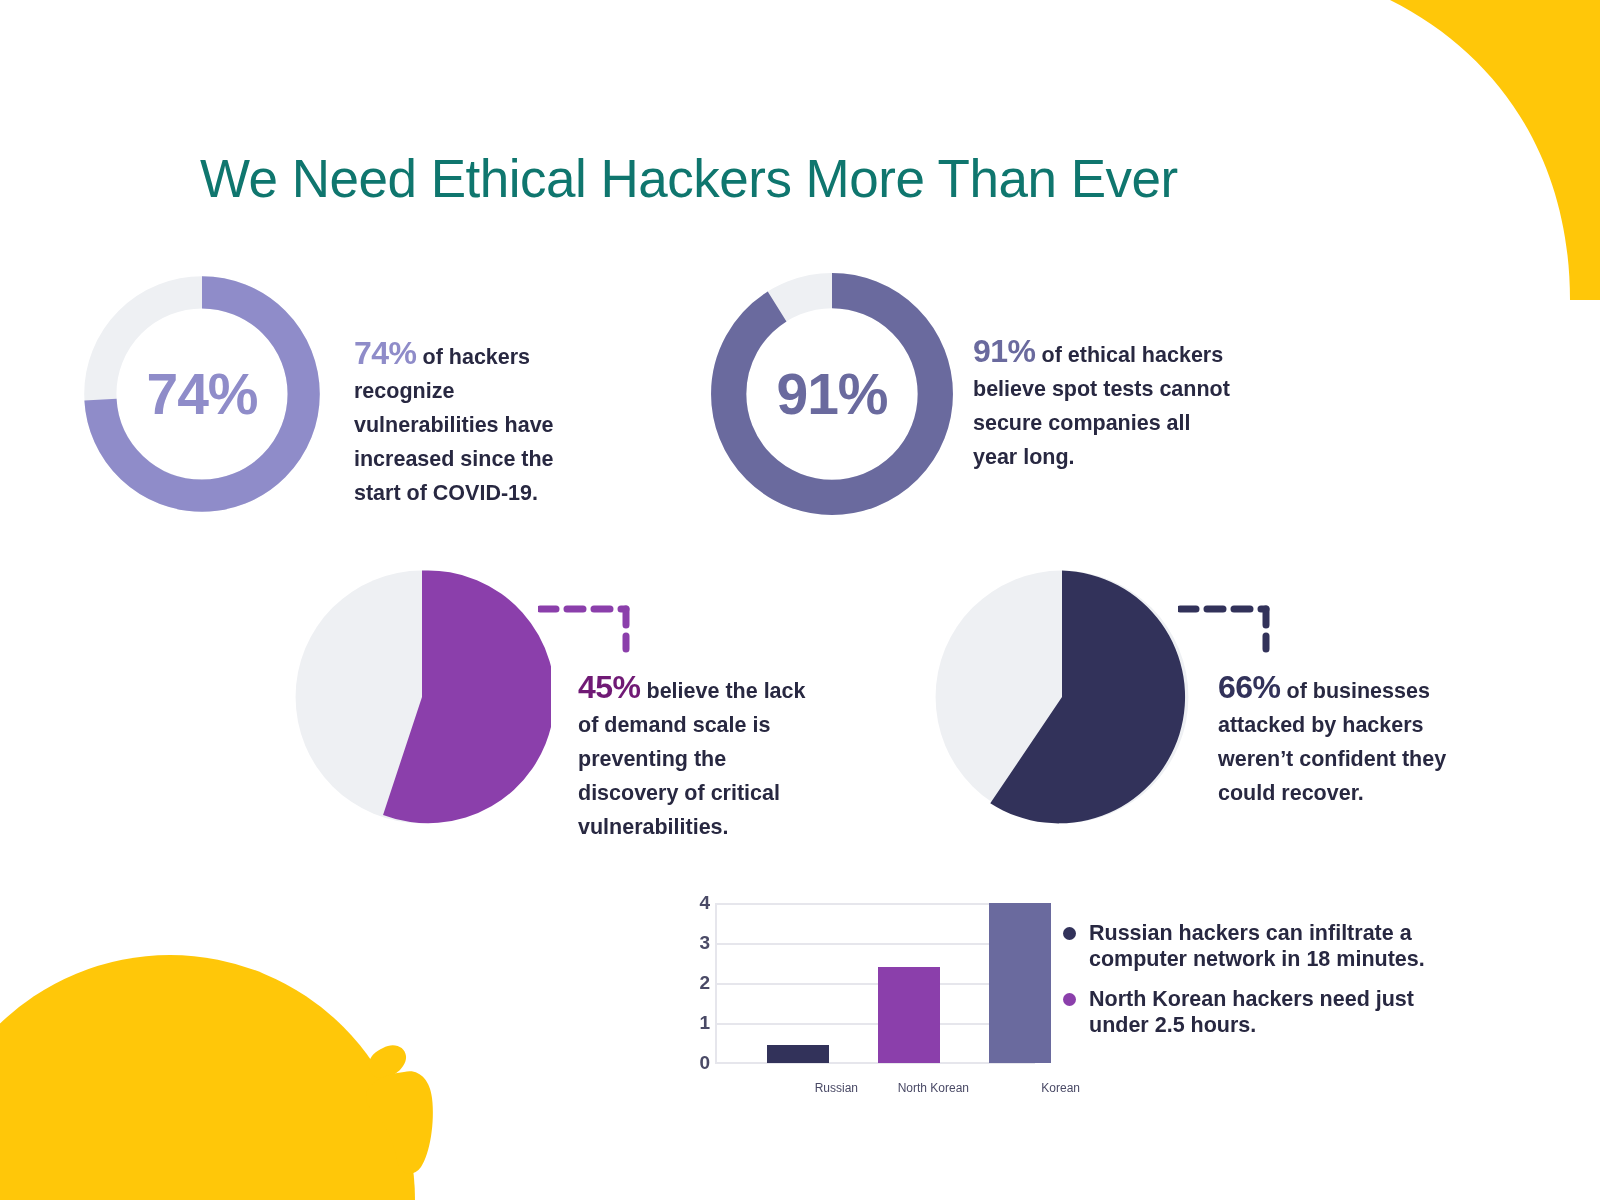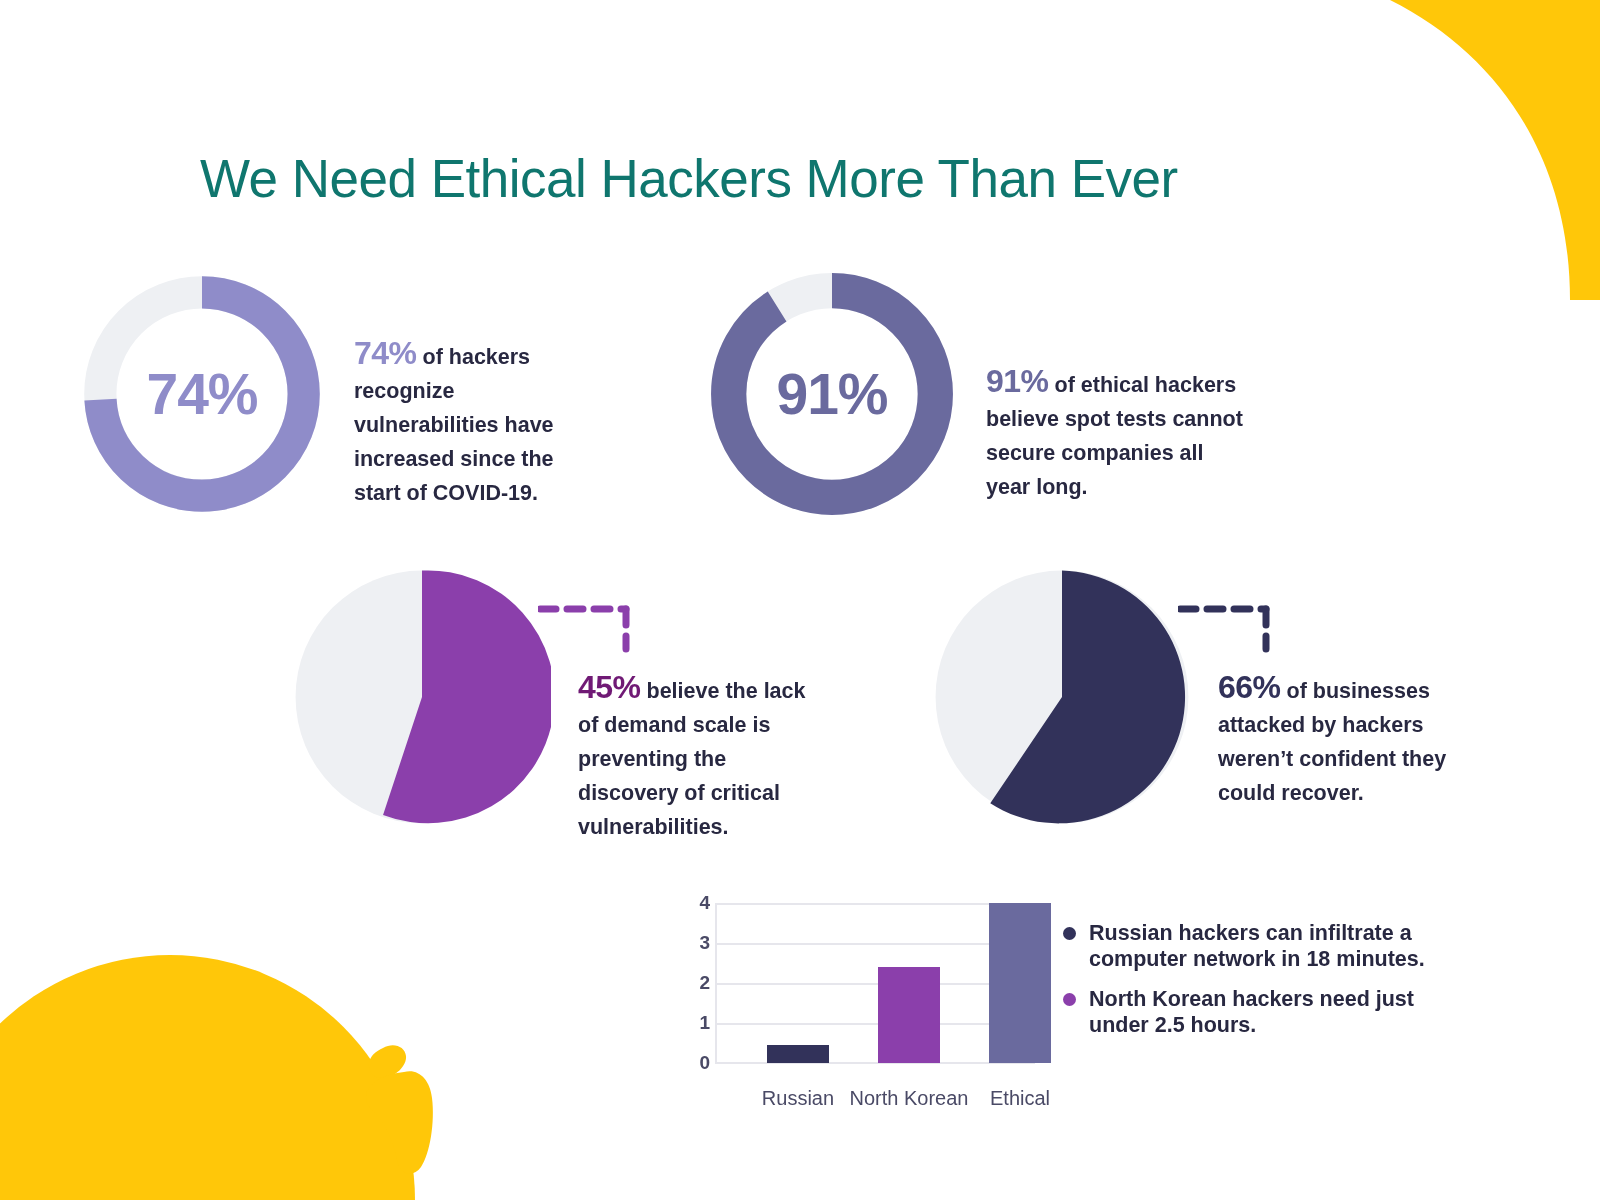--- a/index.html
+++ b/index.html
@@ -105,24 +105,24 @@
     transform: translateY(-50%);
   }
   #ytick-col { position: absolute; left: 0; top: 8px; width: 20px; height: 160px; }
   .bar {
     position: absolute;
     bottom: 0;
     width: 62px;
   }
   .xtick {
     position: absolute;
-    top: 184px;
-    font-size: 20px;
+    top: 178px;
+    font-size: 12px;
     color: #4a4a66;
-    text-align: center;
+    text-align: right;
     white-space: nowrap;
   }
 
   
   #bar-legend {
     position: absolute;
     left: 1063px;
     top: 920px;
     width: 400px;
   }
@@ -177,21 +177,21 @@
   </div>
 
   <div class="stat-block" style="left:706px; top:268px;">
     <div class="donut-wrap" style="width:252px;height:252px;">
       <svg viewBox="0 0 100 100" width="252" height="252">
         <circle cx="50" cy="50" r="41" fill="none" stroke="#eef0f3" stroke-width="14"></circle>
         <circle cx="50" cy="50" r="41" fill="none" stroke="#6a6a9e" stroke-width="14" stroke-dasharray="234.4 23.1" transform="rotate(-90 50 50)"></circle>
       </svg>
       <div class="donut-center-label" style="color:#6a6a9e;">91%</div>
     </div>
-    <div class="stat-text" style="left:280px; top:66px; width:265px;margin-top:30px;">
+    <div class="stat-text" style="left:267px; top:66px; width:265px;">
       <span class="big" style="color:#6a6a9e;">91%</span><span> of ethical hackers believe spot tests cannot secure companies all year long.</span>
     </div>
   </div>
 
   <div class="stat-block" style="left:293px; top:568px;">
     <div class="pie-wrap" style="width:258px;height:258px;">
       <svg viewBox="0 0 100 100" width="258" height="258">
         <circle cx="50" cy="50" r="49" fill="#eef0f3"></circle>
         <path d="M50 50 L50 1 A49 49 0 1 1 34.9 95.7 Z" fill="#8b3fab"></path>
       </svg>
@@ -238,21 +238,21 @@
       <div class="gridline" style="top:80px;"></div>
       <div class="gridline" style="top:120px;"></div>
       <div class="gridline" style="top:159px;"></div>
 
       <div class="bar" style="left:52px; height:18px; background:#32325a;"></div>
       <div class="bar" style="left:163px; height:96px; background:#8b3fab;"></div>
       <div class="bar" style="left:274px; height:160px; background:#6a6a9e;"></div>
 
       <div class="xtick" style="left:23px; width:120px;">Russian</div>
       <div class="xtick" style="left:134px; width:120px;">North Korean</div>
-      <div class="xtick" style="left:245px; width:120px;">Ethical</div>
+      <div class="xtick" style="left:245px; width:120px;">Korean</div>
     </div>
   </div>
 
   <div id="bar-legend">
     <div class="legend-item">
       <span class="legend-bullet" style="background:#32325a;"></span>
       <span class="legend-label">Russian hackers can infiltrate a computer network in 18 minutes.</span>
     </div>
     <div class="legend-item">
       <span class="legend-bullet" style="background:#8b3fab;"></span>

